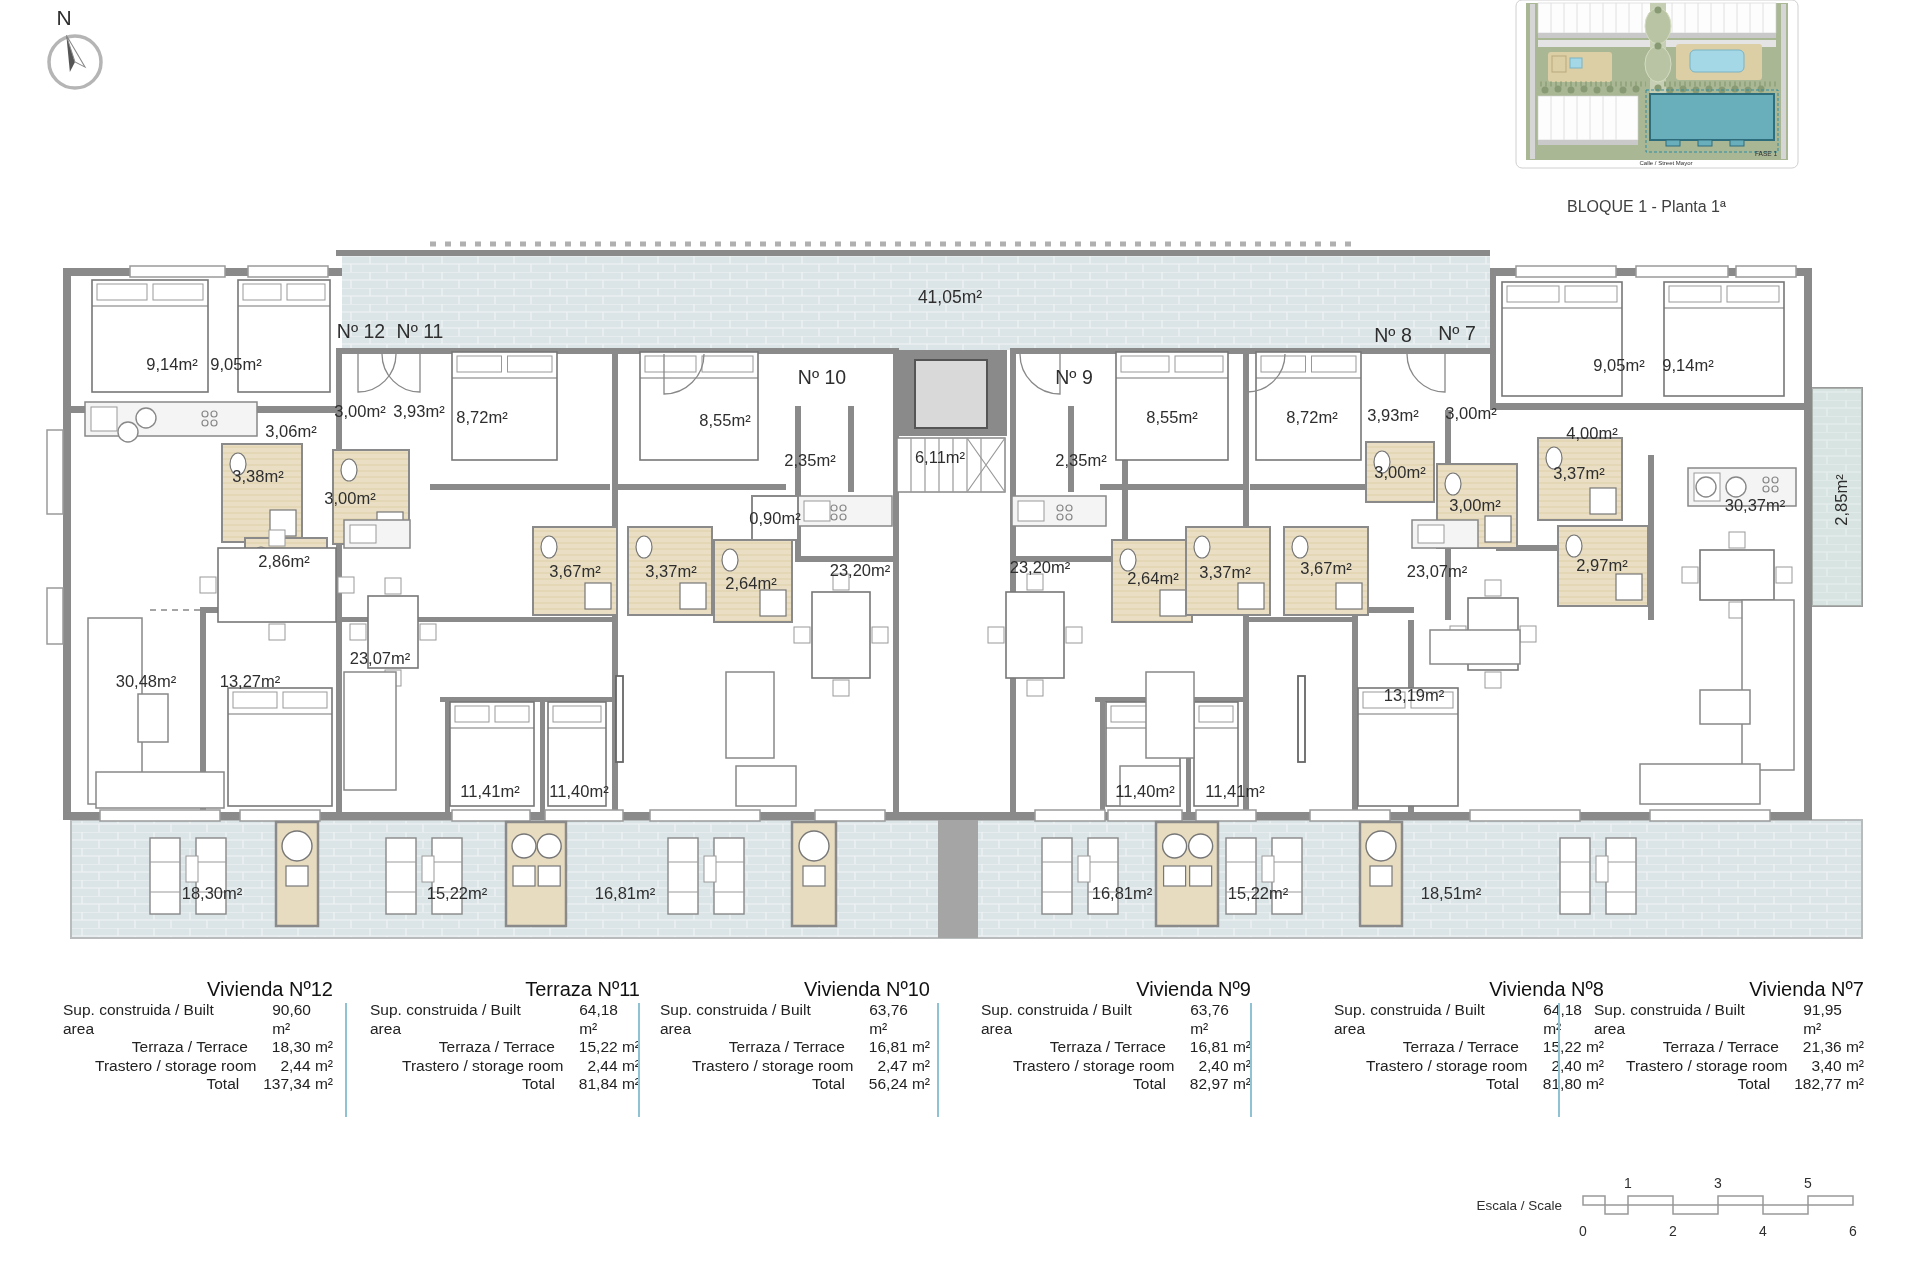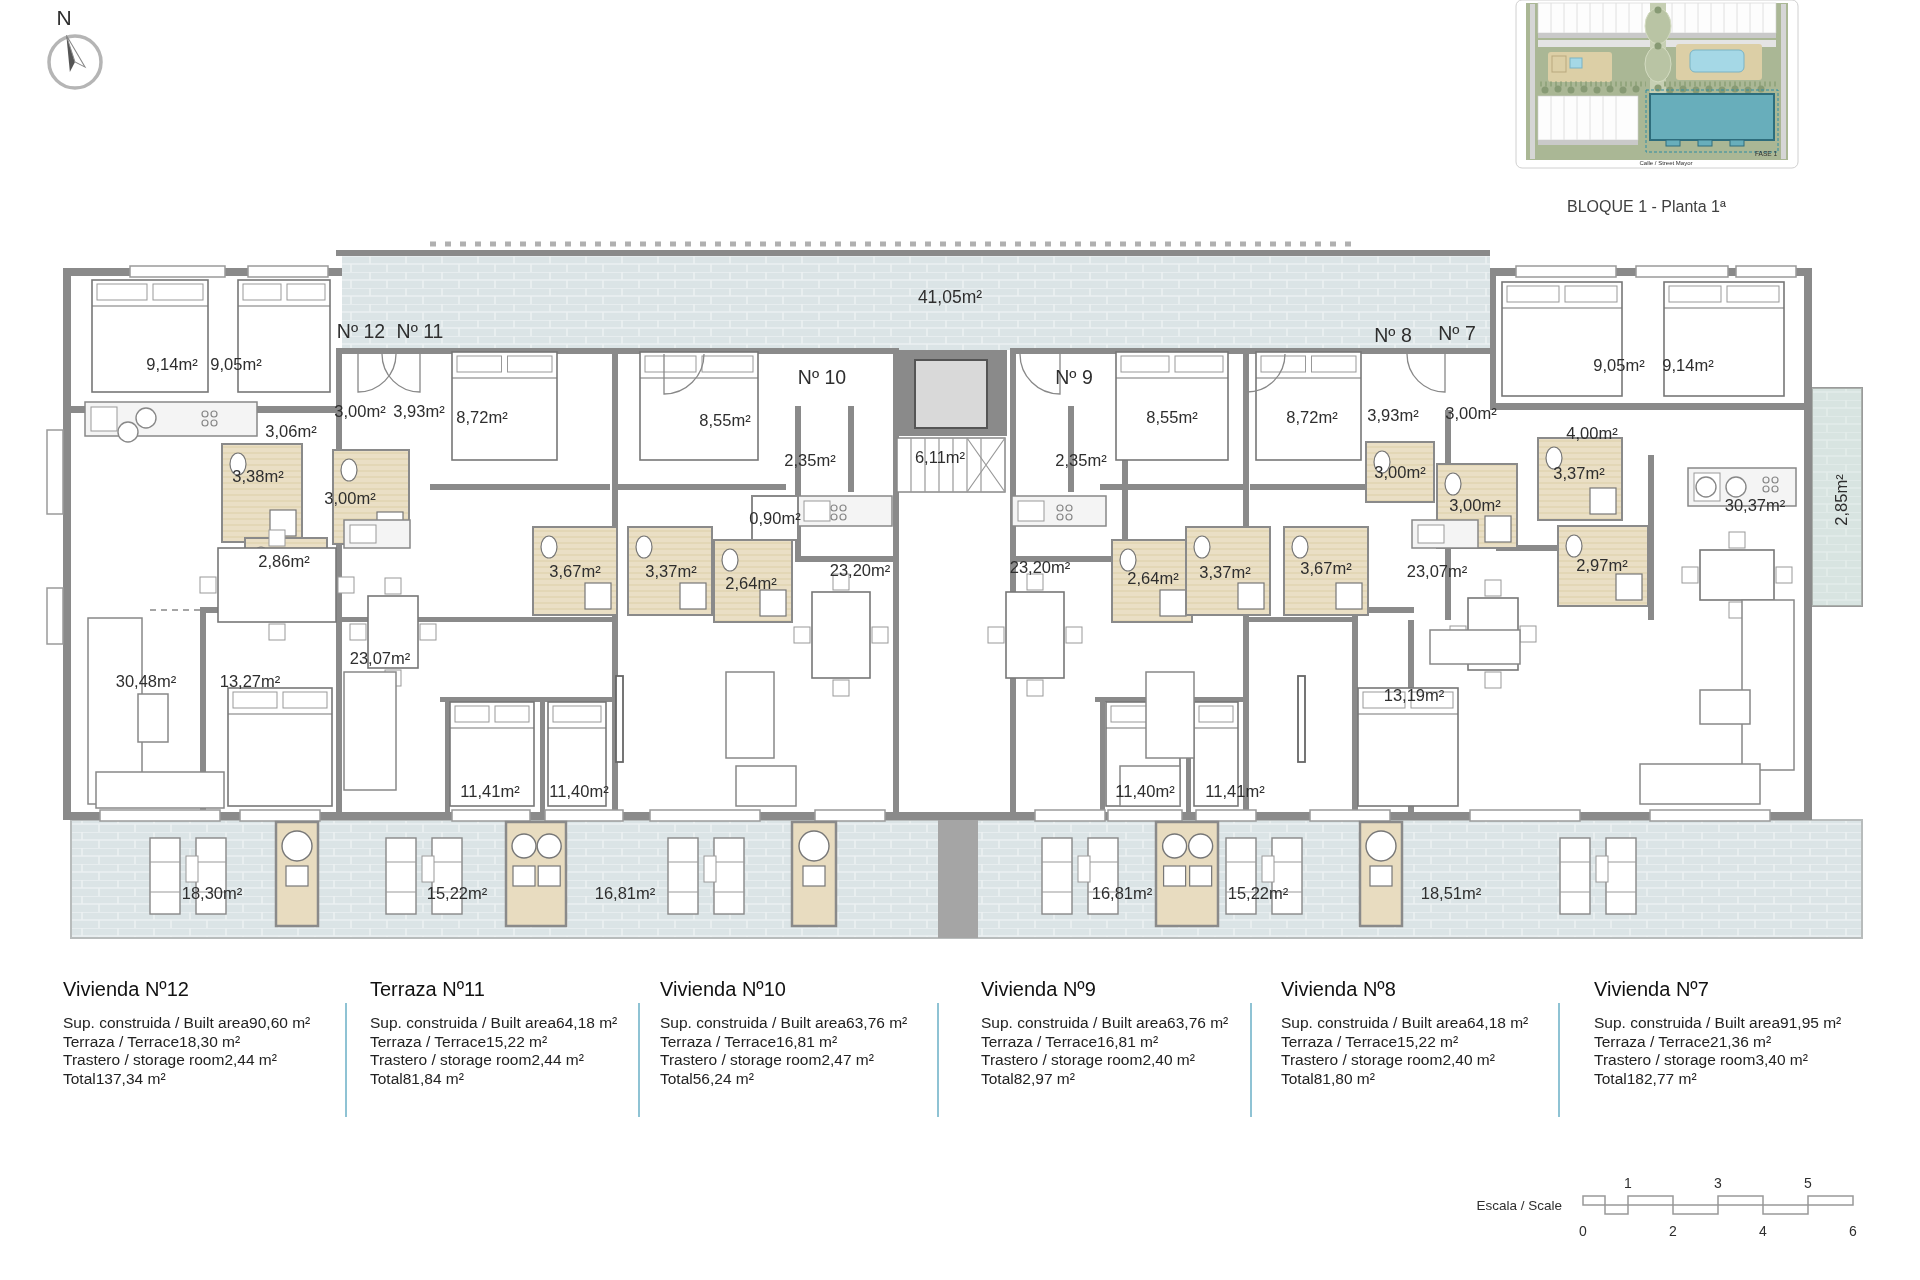--- a/index.html
+++ b/index.html
@@ -4,22 +4,22 @@
 <style>
   html,body{margin:0;padding:0;background:#ffffff;}
   #stage{position:relative;width:1920px;height:1280px;background:#fff;overflow:hidden;
          font-family:"Liberation Sans", sans-serif;}
   svg text{font-family:"Liberation Sans", sans-serif;fill:#2e2e2e;}
   .room-label{font-size:16.5px;}
   .apt-label{font-size:19.5px;}
   .big-label{font-size:17.5px;}
   
   .vcol{position:absolute;width:270px;}
-  .vtitle{text-align:left;font-size:20px;color:#111;margin-bottom:13px;}
-  .vrow{display:flex;justify-content:flex-start;font-size:15.5px;color:#222;line-height:18.5px;}
+  .vtitle{text-align:right;font-size:20px;color:#111;}
+  .vrow{display:flex;justify-content:flex-end;font-size:15.5px;color:#222;line-height:18.5px;gap:24px;}
   .vdivider{position:absolute;width:2px;background:#8fc3d4;}
   .caption{position:absolute;font-size:16px;color:#404040;}
 </style>
 </head>
 <body>
 
 <div id="stage">
 
 <svg id="plan-svg" width="1920" height="1280" viewBox="0 0 1920 1280">
   <defs>
@@ -664,21 +664,21 @@
         </div>
         <div class="vrow">
           <span>Trastero / storage room</span>
           <span>2,40 m²</span>
         </div>
         <div class="vrow">
           <span>Total</span>
           <span>82,97 m²</span>
         </div>
       </div>
-      <div class="vcol" style="left: 1281px; top: 978px;">
+      <div class="vcol" style="left: 1334px; top: 978px;">
         <div class="vtitle">Vivienda Nº8</div>
         <div class="vrow">
           <span>Sup. construida / Built area</span>
           <span>64,18 m²</span>
         </div>
         <div class="vrow">
           <span>Terraza / Terrace</span>
           <span>15,22 m²</span>
         </div>
         <div class="vrow">

